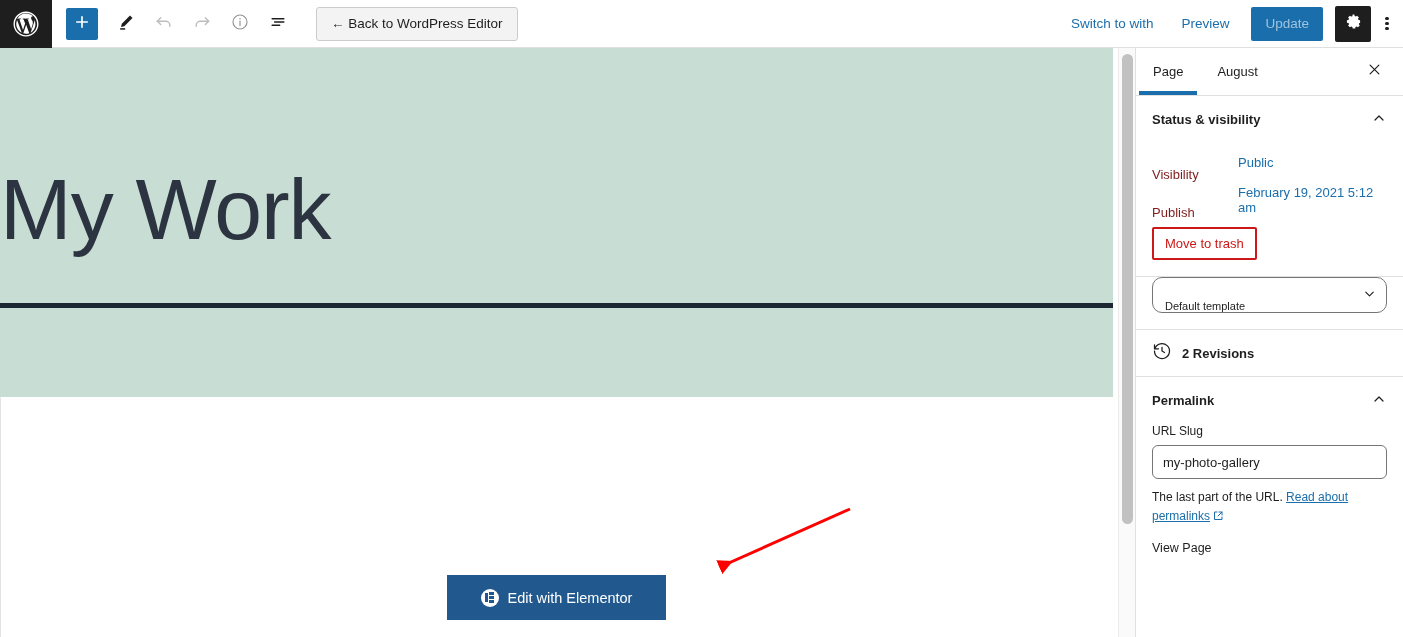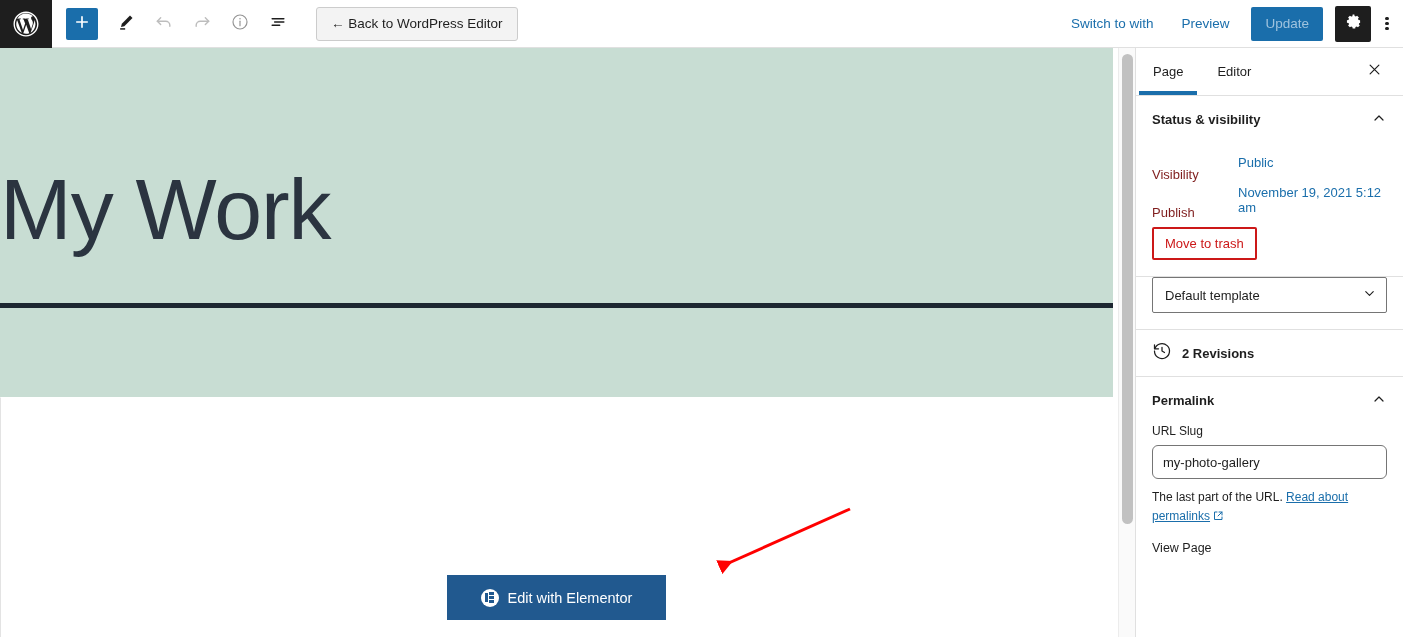--- a/index.html
+++ b/index.html
@@ -217,25 +217,25 @@
     border-radius: 2px;
     font-size: 13px;
     padding: 7px 11px;
     cursor: pointer;
     font-family: "Liberation Sans", sans-serif;
     text-align: right;
   }
 
   .sb-select {
     width: 100%; height: 36px;
-    border: 1px solid #757575; border-radius: 2px;
-    background: #fff;
-    font-size: 13px; color: #1e1e1e;
+    border: 1px solid #757575; border-radius: 10px;
+    background: #fff;
+    font-size: 11px; color: #1e1e1e;
     padding: 0 28px 0 12px;
-    display: flex; align-items: center;
+    display: flex; align-items: flex-end;
     position: relative;
     cursor: pointer;
   }
   .sb-select .chev {
     position: absolute; right: 9px; top: 50%;
     transform: translateY(-50%);
   }
 
   #revisions-row {
     height: 47px;
@@ -394,21 +394,21 @@
 </div>
 
 <div id="canvas-scrollbar">
   <div id="canvas-scroll-thumb"></div>
 </div>
 
 <div id="sidebar">
 
   <div id="sb-tabs">
     <div class="sb-tab active">Page</div>
-    <div class="sb-tab">Editor</div>
+    <div class="sb-tab">August</div>
     <div id="sb-close">
       <span>
         <svg width="15" height="15" viewBox="0 0 24 24" stroke="#1e1e1e" stroke-width="1.9" stroke-linecap="round">
           <path d="M5 5l14 14M19 5L5 19"></path>
         </svg>
       </span>
     </div>
   </div>
 
   <div class="sb-panel">
@@ -420,21 +420,21 @@
         </svg>
       </span>
     </div>
     <div class="sb-panel-body">
       <div class="sb-row">
         <span class="sb-row-label">Visibility</span>
         <span class="sb-row-value">Public</span>
       </div>
       <div class="sb-row">
         <span class="sb-row-label">Publish</span>
-        <span class="sb-row-value">November 19, 2021 5:12 am</span>
+        <span class="sb-row-value">February 19, 2021 5:12 am</span>
       </div>
       <button id="move-to-trash">Move to trash</button>
     </div>
   </div>
 
   <div class="sb-panel">
     <div class="sb-panel-body">
       <div class="sb-select">
         <span>Default template</span>
         <span class="chev">

